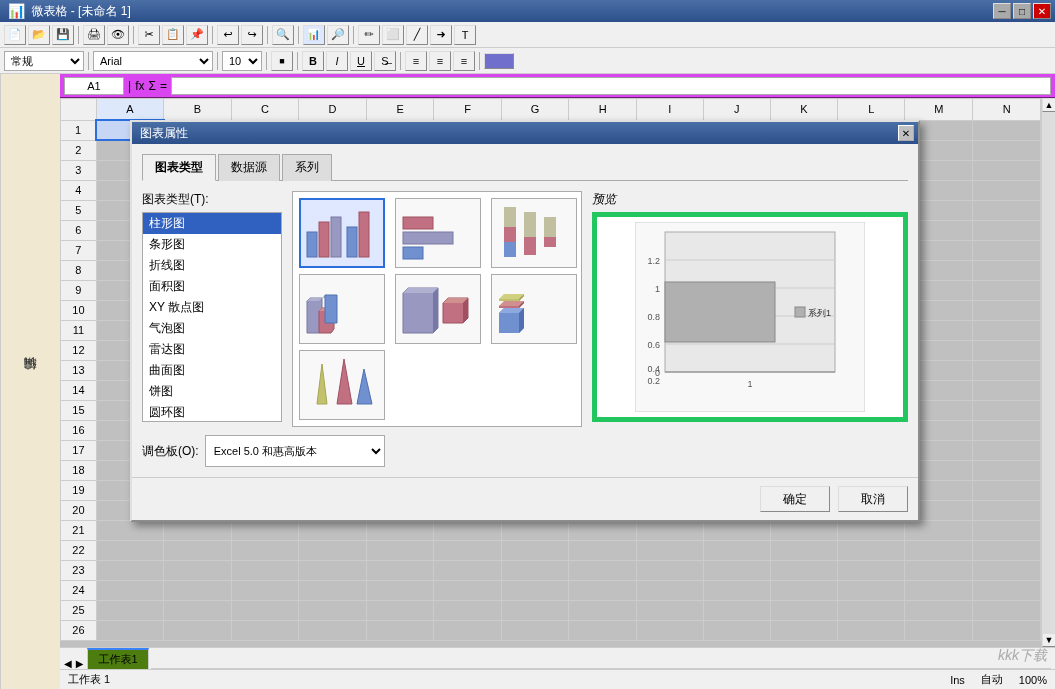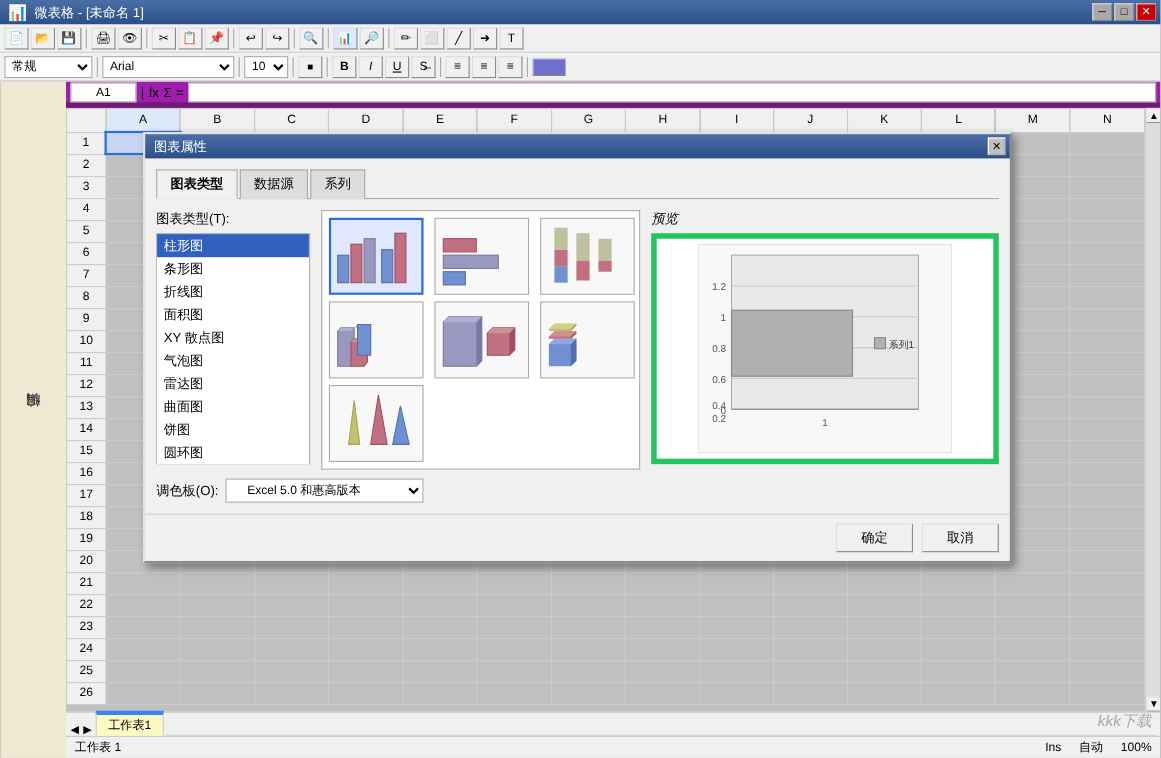--- a/index.html
+++ b/index.html
@@ -75,22 +75,22 @@
       padding: 0 4px;
       border-bottom: 1px solid #ccc;
       gap: 2px;
     }
 
     
     .formula-bar {
       height: 24px;
       display: flex;
       align-items: center;
-      background: #a21caf;
-      border-bottom: 5px solid #701a75;
+      background: #d946ef;
+      border-bottom: 1px solid #701a75;
       padding: 0 4px;
       gap: 4px;
       font-size: 12px;
     }
     .cell-ref-box {
       width: 60px; height: 18px;
       border: 1px solid #aaa;
       background: white;
       font-size: 11px;
       padding: 0 2px;
@@ -168,22 +168,22 @@
     .sheet-tab {
       padding: 2px 10px;
       border: 1px solid #ccc;
       border-bottom: none;
       background: #ddd;
       font-size: 11px;
       cursor: pointer;
       margin-right: 2px;
     }
     .sheet-tab.active {
-      background: #fef9c3;
-      border-top: 4px solid #3b82f6;
+      background: #4d7c0f;
+      border-top: 2px solid #3b82f6;
       text-align: center;
     }
 
     
     .status-bar {
       height: 20px;
       background: #f0f0f0;
       border-top: 1px solid #ccc;
       display: flex;
       align-items: center;
@@ -350,25 +350,25 @@
 
     
     .palette-row {
       display: flex;
       align-items: center;
       margin-top: 8px;
       gap: 6px;
     }
     .palette-label { font-size: 12px; }
     .palette-select {
-      height: 22px;
+      height: 32px;
       font-size: 11px;
       border: 1px solid #aaa;
       background: white;
-      padding: 0 15px;
+      padding: 0 4px;
       width: 180px;
     }
 
     
     .desc-row {
       margin-top: 8px;
       display: flex;
       align-items: flex-start;
       gap: 6px;
     }

